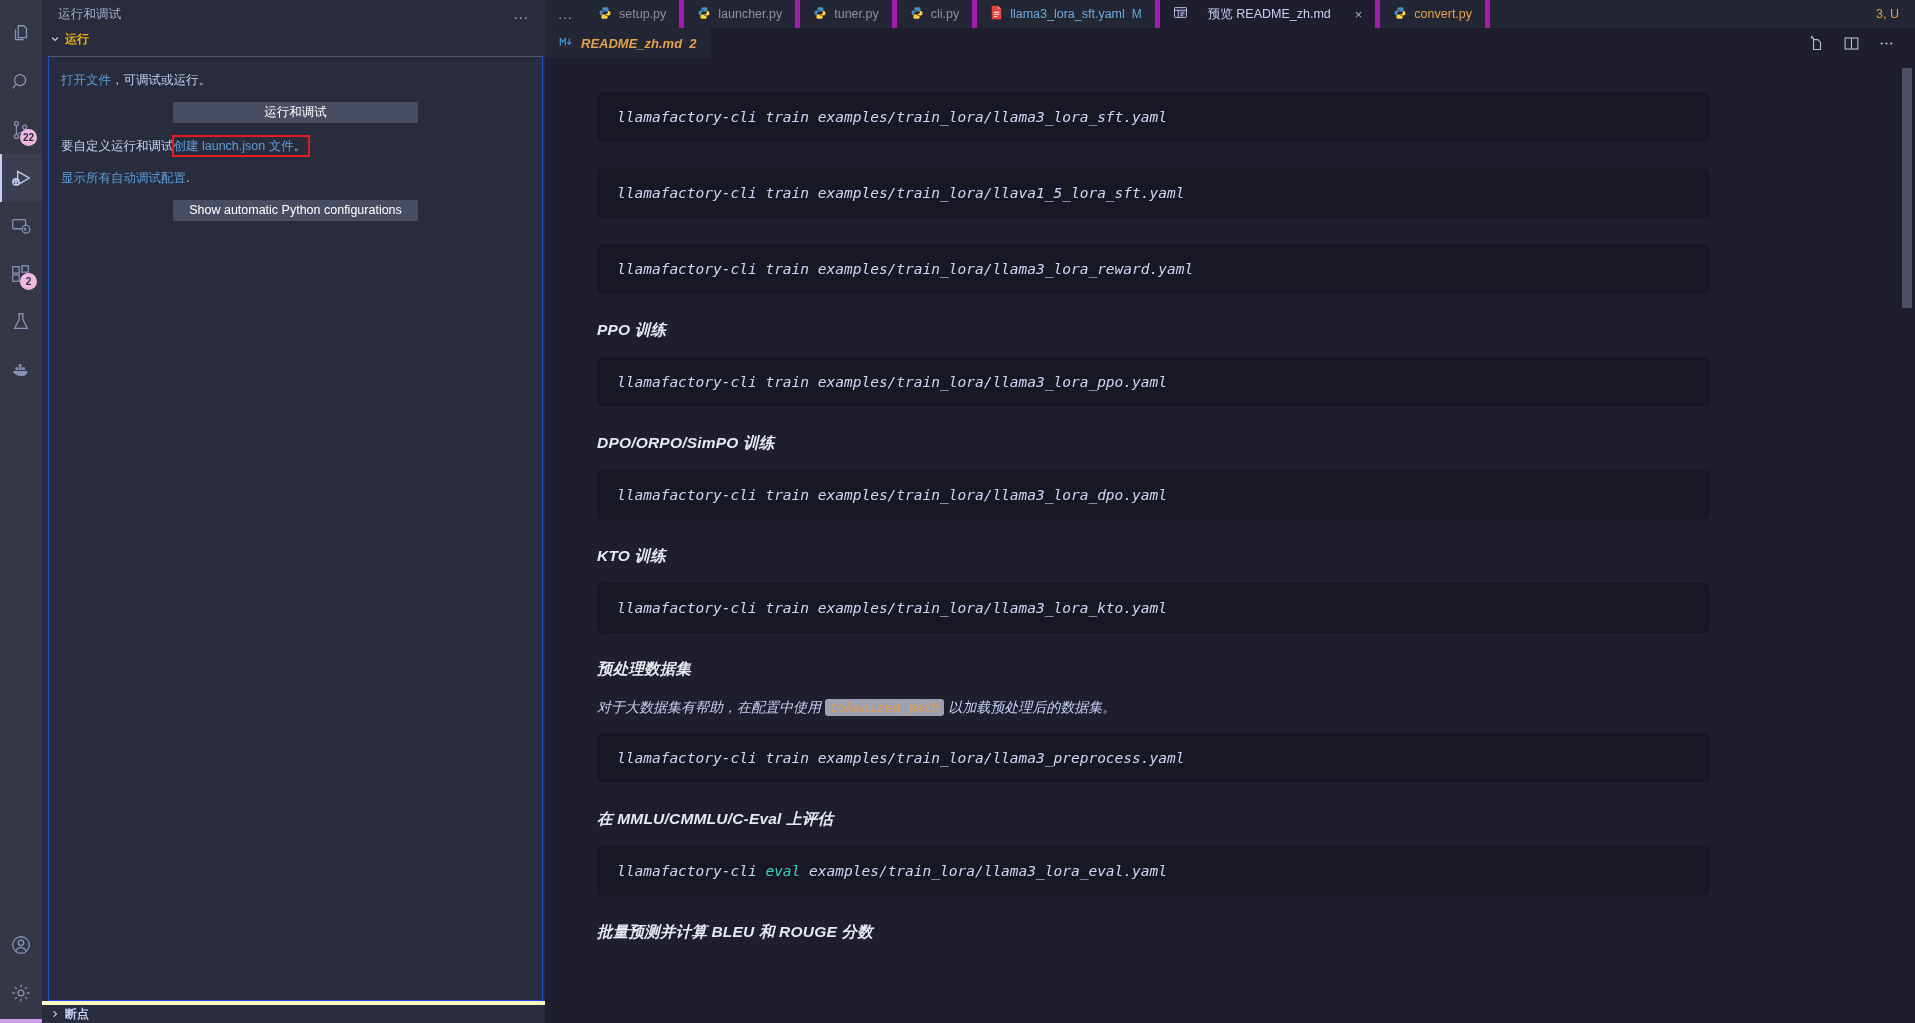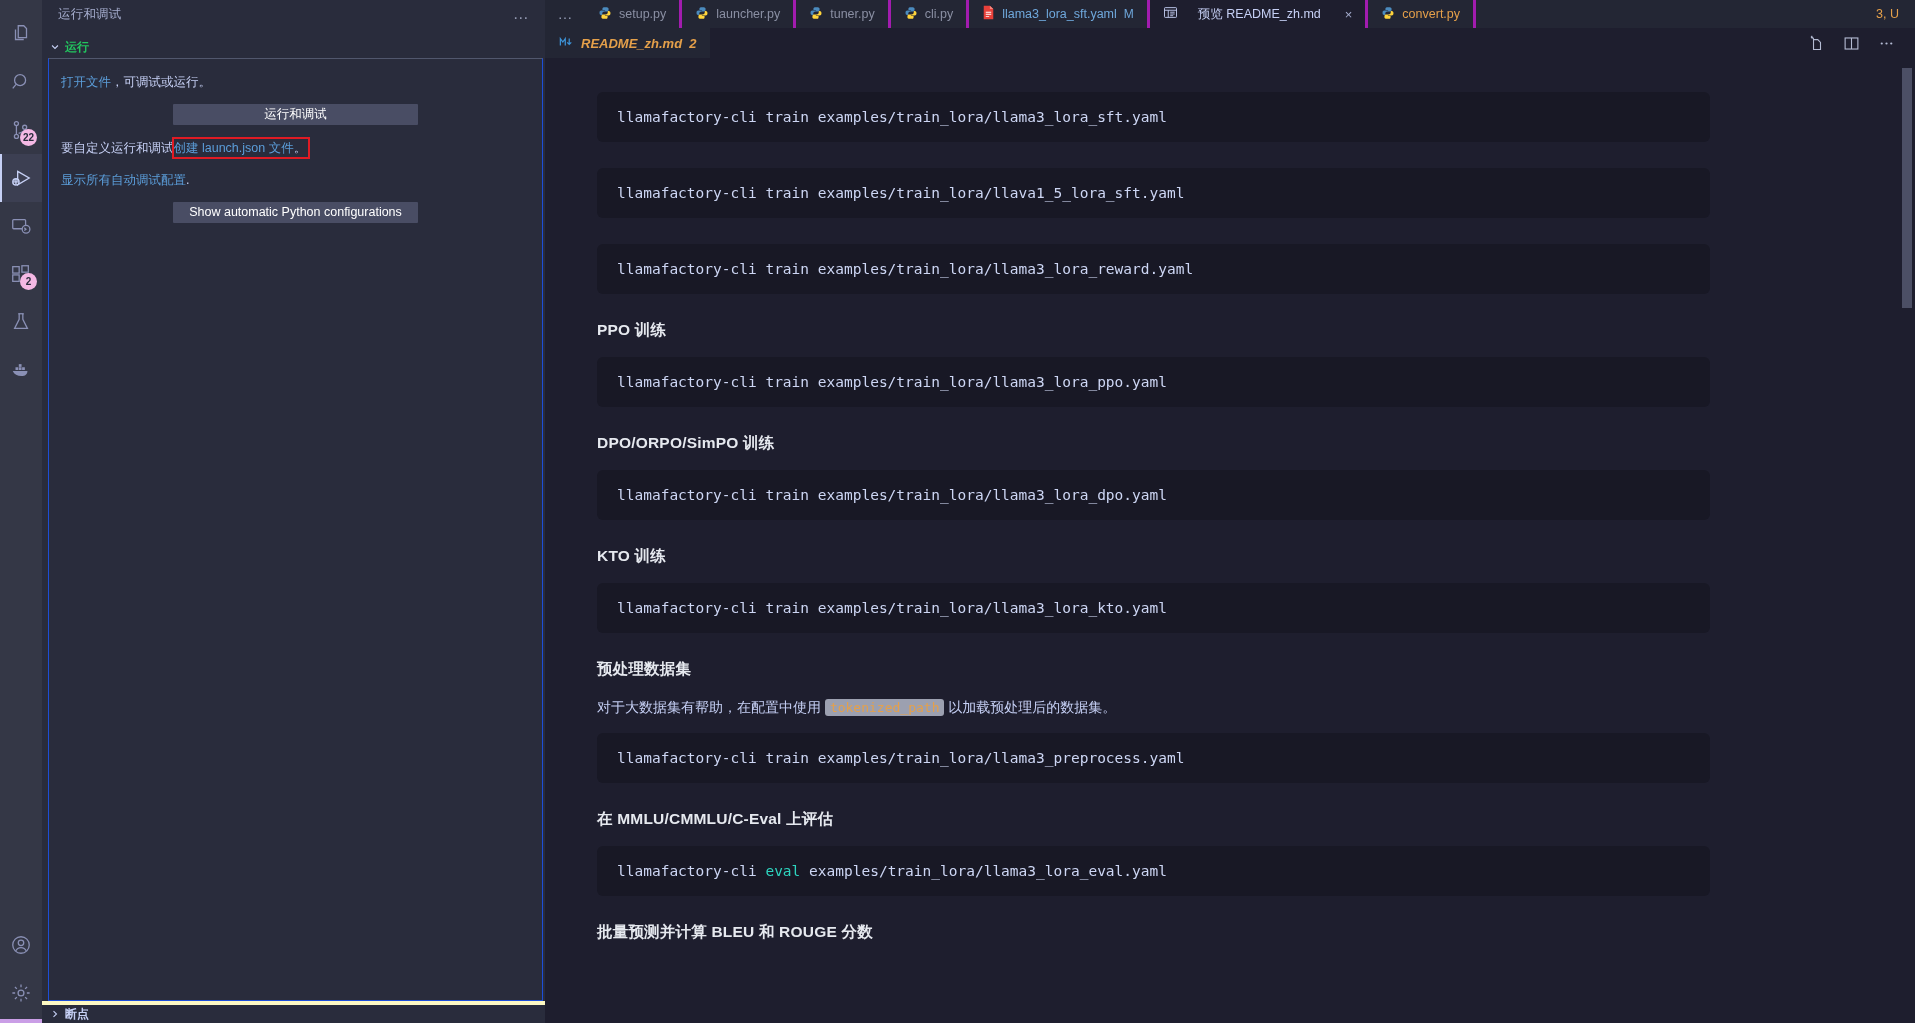--- a/index.html
+++ b/index.html
@@ -47,26 +47,26 @@
   }
   .sb-title {
     height: 28px; display: flex; align-items: center;
     padding: 0 6px 0 16px; color: #a5adce;
     font-size: 12.5px; letter-spacing: .2px;
   }
   .sb-title .t { flex: 1 1 auto; }
   .sb-title .dots { color:#9399b2; font-size: 16px; padding: 0 10px; cursor:pointer; line-height:10px;}
   .sb-section-header {
     height: 22px; display: flex; align-items: center; gap: 5px;
-    padding-left: 8px; color: #22c55e; font-size: 12px; font-weight: 700; margin-top: 8px;
+    padding-left: 8px; color: #eab308; font-size: 12px; font-weight: 700;
   }
   .chev { width:10px; height:10px; display:inline-block; position:relative; }
   .chev svg{display:block}
   .sb-body {
-    flex: 1 1 auto; margin: 0 2px 0 6px;
+    flex: 1 1 auto; margin: 6px 2px 0 6px;
     border: 1px solid #1d4ed8; border-top:1px solid #51576d;
     background: #292c3c;
     padding: 14px 12px 0 12px;
     position: relative; overflow: hidden;
   }
   .para { color: #c6d0f5; font-size: 12.5px; line-height: 1.55; margin-bottom: 12px; }
   .link { color: #5b9dd9; cursor: pointer; }
   .big-btn {
     display: block; width: 245px; margin: 0 auto 14px auto;
     background: #494d64; color: #ffffff;
@@ -92,21 +92,21 @@
     height: 28px; background: #232634; display: flex; align-items: stretch;
     position: relative; flex: 0 0 28px;
   }
   .tabs-more {
     width: 40px; display:flex; align-items:center; justify-content:center;
     color:#9399b2; font-size:15px; line-height:8px; cursor:pointer;
   }
   .tab {
     display: flex; align-items: center; gap: 7px;
     padding: 0 13px; height: 28px; cursor: pointer;
-    border-right: 3px solid #a21caf;
+    border-right: 5px solid #a21caf;
     font-size: 12.5px; color: #8a8fa3; white-space: nowrap;
     position: relative; background: #232634;
   }
   .tab.dirty-yaml { color: #6fa8dc; }
   .tab.preview { background: #1e1e2e; color: #c6d0f5; gap: 20px; }
   .tab.preview::before{
     content:""; position:absolute; left:0; right:0; top:0; height:1px; background:#1e1e2e;
   }
   .tab.convert { color: #e5a04a; }
   .tab .tmod { font-size: 12px; color: #6fa8dc; }
@@ -129,20 +129,21 @@
   .editor-actions {
     margin-left:auto; display:flex; align-items:center; gap:18px; padding-right: 20px;
     color:#a5adce;
   }
   .editor-actions .act { cursor:pointer; display:flex; align-items:center; }
 
   .doc-wrap { flex: 1 1 auto; position: relative; overflow: hidden; background:#1e1e2e; }
   .doc {
     position:absolute; top:0; left:0; right:0; bottom:0;
     padding: 0 0 0 0;
+    font-style: italic;
   }
   .doc-inner { padding: 52px 55px 0 52px; max-width:1220px; }
   .md-h3 {
     color: #e6e9ef; font-size: 15.5px; font-weight: 700;
     margin: 0 0 16px 0; letter-spacing: .2px;
   }
   .md-p { color: #c6d0f5; font-size: 14px; margin: 0 0 14px 0; line-height: 1.6; }
   .inline-code {
     background: #9ca0b0; color: #e5a04a;
     font-family: "DejaVu Sans Mono", monospace; font-size: 13px;

